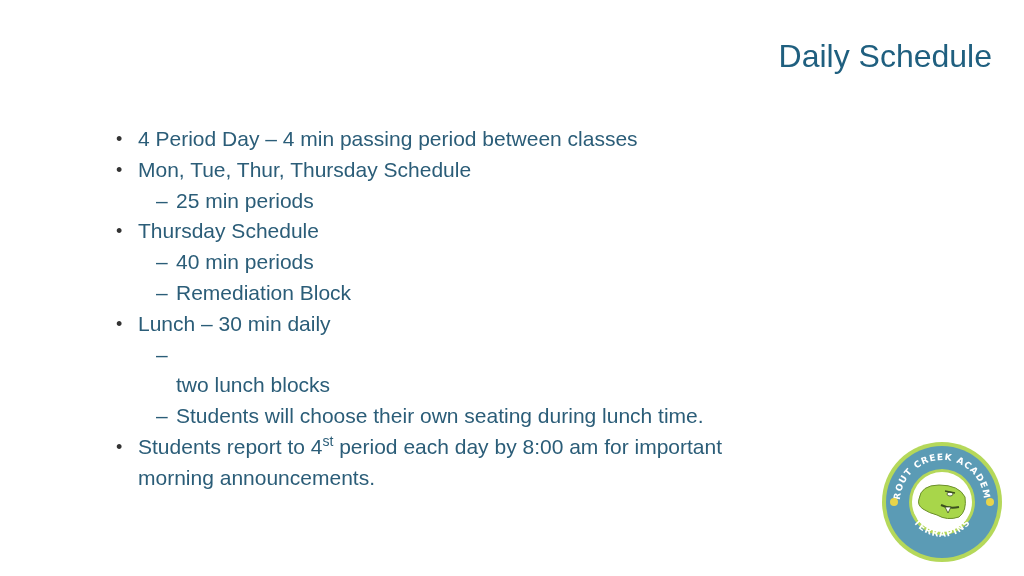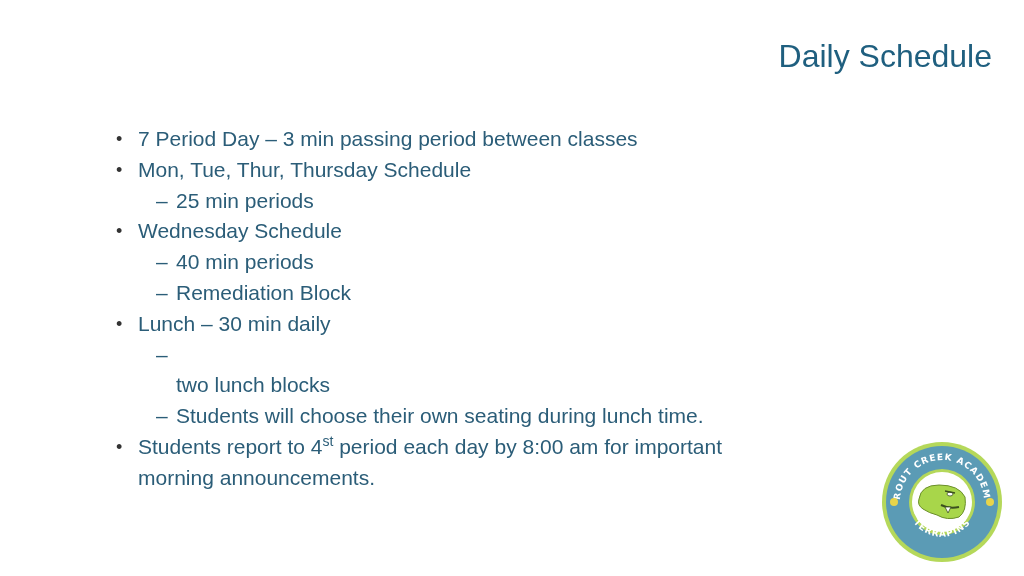--- a/index.html
+++ b/index.html
@@ -26,33 +26,33 @@
   .logo { position: absolute; left: 881px; top: 441px; width: 122px; height: 122px; }
 </style>
 </head>
 <body>
 
 <div class="title">Daily Schedule</div>
 
 <div class="content">
   <div class="line lvl1">
     <span class="bullet">•</span>
-    <span>7 Period Day – 3 min passing period between classes</span>
+    <span>4 Period Day – 4 min passing period between classes</span>
   </div>
   <div class="line lvl1">
     <span class="bullet">•</span>
     <span>Mon, Tue, Thur, Thursday Schedule</span>
   </div>
   <div class="line lvl2">
     <span class="dash">–</span>
     <span>25 min periods</span>
   </div>
   <div class="line lvl1">
     <span class="bullet">•</span>
-    <span>Wednesday Schedule</span>
+    <span>Thursday Schedule</span>
   </div>
   <div class="line lvl2">
     <span class="dash">–</span>
     <span>40 min periods</span>
   </div>
   <div class="line lvl2">
     <span class="dash">–</span>
     <span>Remediation Block</span>
   </div>
   <div class="line lvl1">

